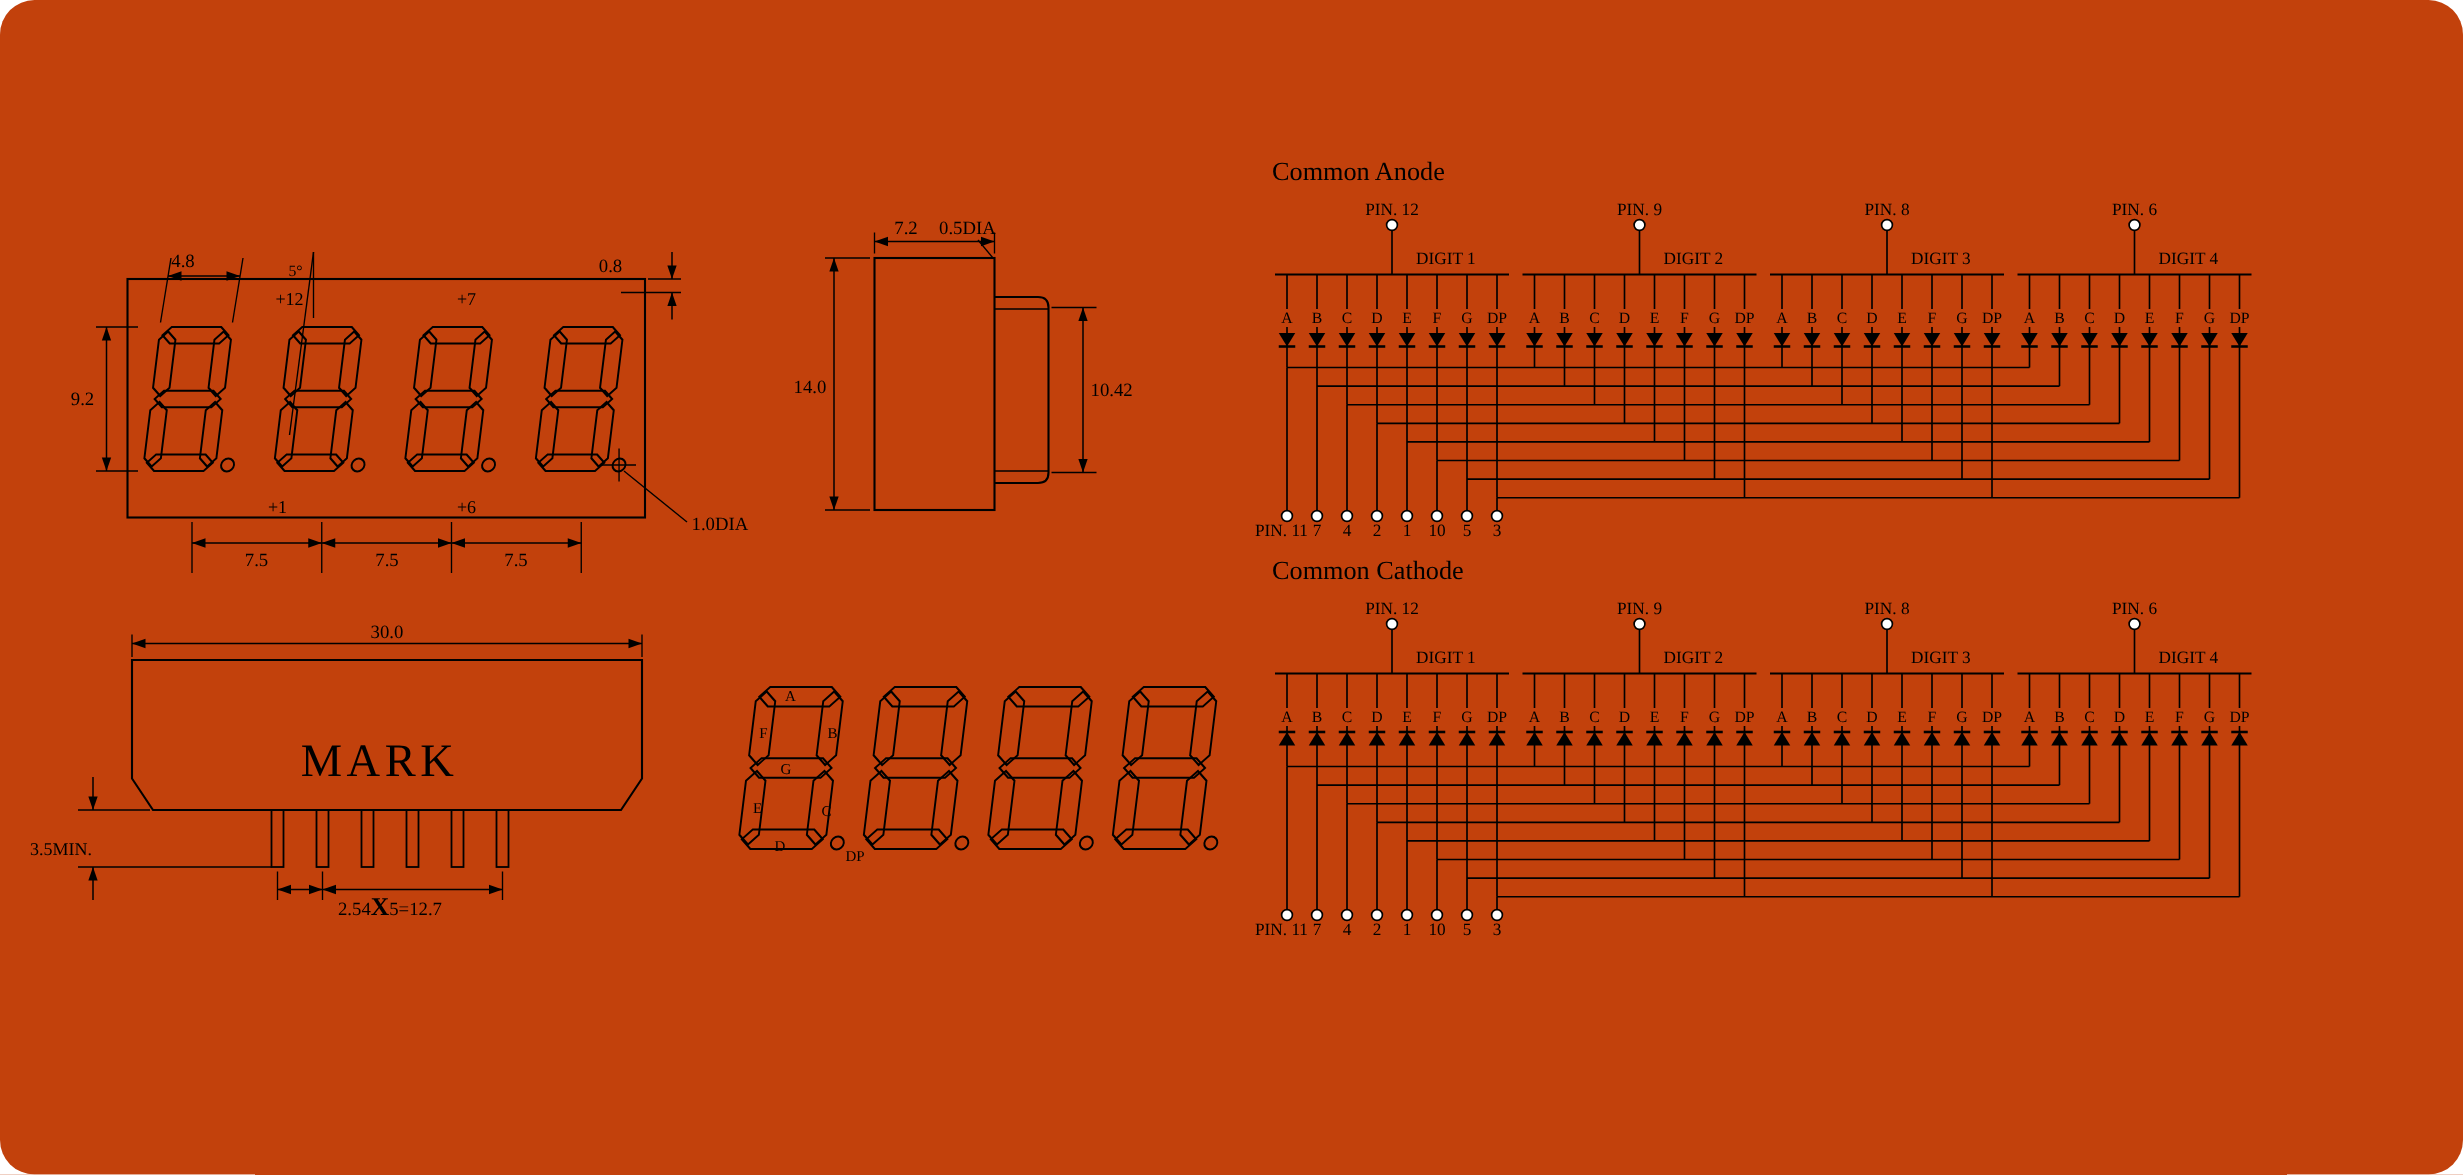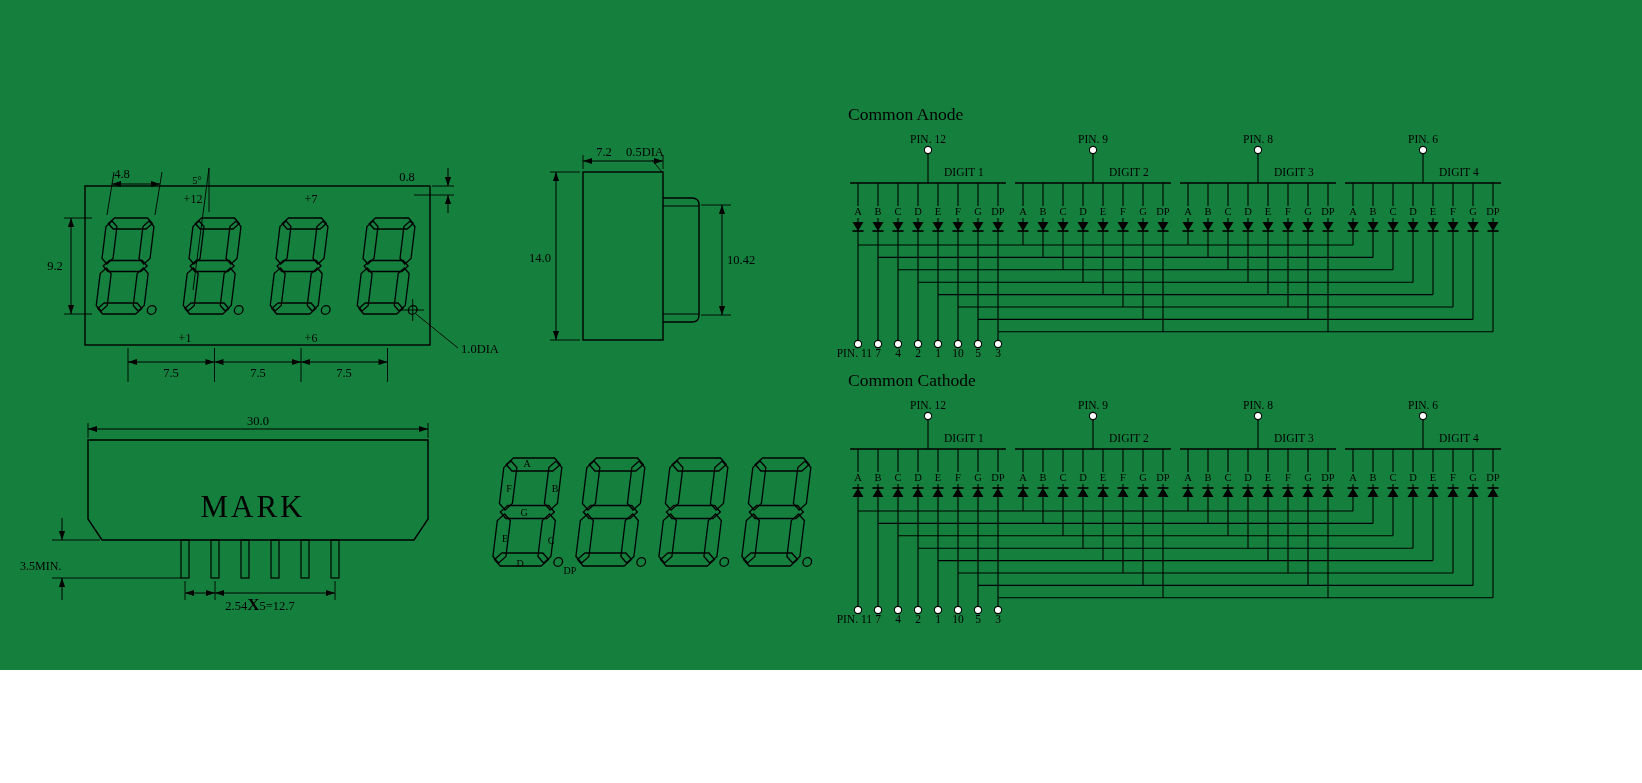--- a/index.html
+++ b/index.html
@@ -1,16 +1,16 @@
 <!DOCTYPE html>
 <html><head>
 <meta charset="utf-8">
 <style>
   html,body{margin:0;padding:0;background:#fff;}
-  .canvas{position:relative;width:1642px;height:670px;background:#15803d;overflow:hidden;}
+  .canvas{position:relative;width:1642px;height:783px;background:#c2410c;overflow:hidden;border-radius:23px;}
   svg{font-family:"Liberation Serif","DejaVu Serif",serif;}
   svg text{fill:#000;}
 </style>
 </head>
 <body>
 
 <div class="canvas">
   <svg id="drawing" width="1642" height="783" viewBox="0 0 1642 783">
     <g>
       <text x="848" y="120" font-size="17.5">Common Anode</text>

